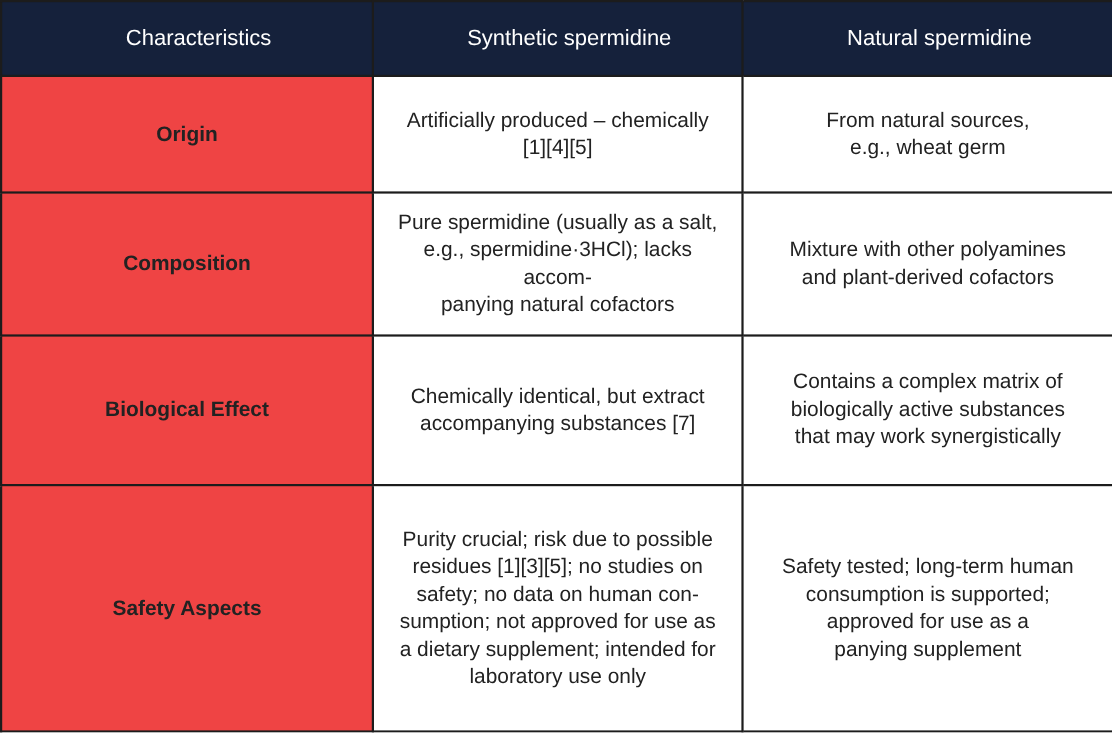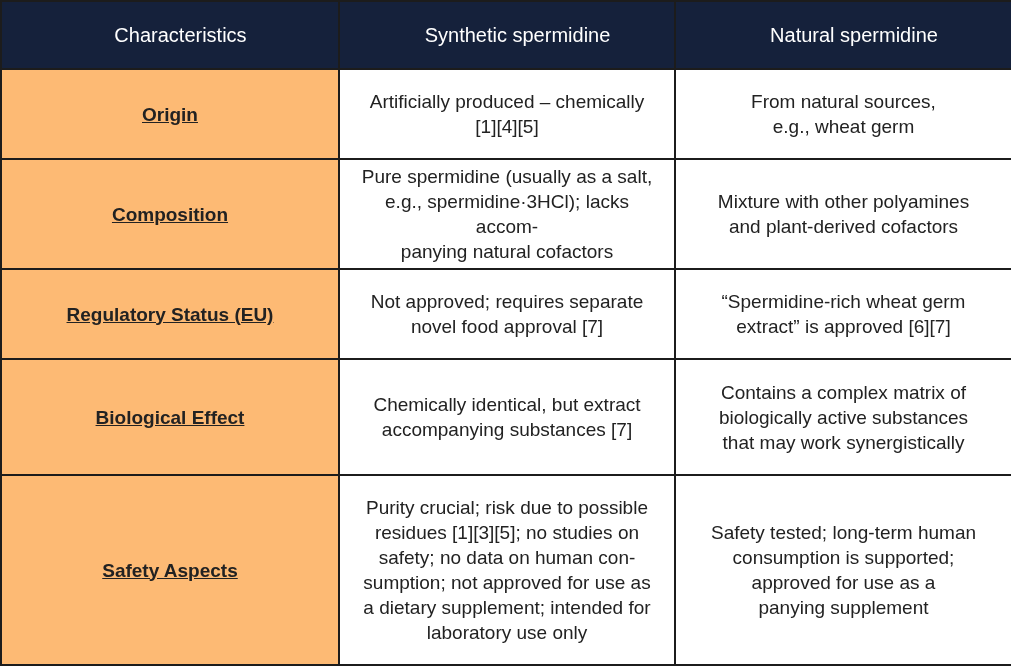--- a/index.html
+++ b/index.html
@@ -3,21 +3,21 @@
 <meta charset="utf-8">
 <style>
   html, body { margin: 0; padding: 0; background: #ffffff; }
   body { width: 1011px; height: 666px; overflow: hidden; font-family: "Liberation Sans", sans-serif; }
   table { border-collapse: collapse; width: 1011px; height: 666px; table-layout: fixed; }
   col.c1 { width: 338px; }
   col.c2 { width: 336px; }
   col.c3 { width: 337px; }
   th, td { border: 2px solid #1c1c1c; text-align: center; vertical-align: middle; padding: 0 14px; font-size: 19px; line-height: 25px; color: #222222; }
   thead th { background: #15213b; color: #ffffff; font-weight: normal; height: 66px; font-size: 20px; padding-left: 35px; }
-  td.label { background: #fdba74; font-weight: bold; color: #222222; text-decoration: underline; }
+  td.label { background: #ef4444; font-weight: bold; color: #222222; }
   td.cell { background: #ffffff; }
   tr.r0 { height: 90px; }
   tr.r1 { height: 110px; }
   tr.r2 { height: 90px; }
   tr.r3 { height: 116px; }
   tr.r4 { height: 190px; }
   .ln { display: block; }
 </style>
 </head>
 <body>
@@ -52,31 +52,20 @@
       <td class="cell">
         <span class="ln">Pure spermidine (usually as a salt,</span>
         <span class="ln">e.g., spermidine·3HCl); lacks accom-</span>
         <span class="ln">panying natural cofactors</span>
       </td>
       <td class="cell">
         <span class="ln">Mixture with other polyamines</span>
         <span class="ln">and plant-derived cofactors</span>
       </td>
     </tr>
-    <tr class="r2">
-      <td class="label">Regulatory Status (EU)</td>
-      <td class="cell">
-        <span class="ln">Not approved; requires separate</span>
-        <span class="ln">novel food approval [7]</span>
-      </td>
-      <td class="cell">
-        <span class="ln">“Spermidine-rich wheat germ</span>
-        <span class="ln">extract” is approved [6][7]</span>
-      </td>
-    </tr>
     <tr class="r3">
       <td class="label">Biological Effect</td>
       <td class="cell">
         <span class="ln">Chemically identical, but extract</span>
         <span class="ln">accompanying substances [7]</span>
       </td>
       <td class="cell">
         <span class="ln">Contains a complex matrix of</span>
         <span class="ln">biologically active substances</span>
         <span class="ln">that may work synergistically</span>

